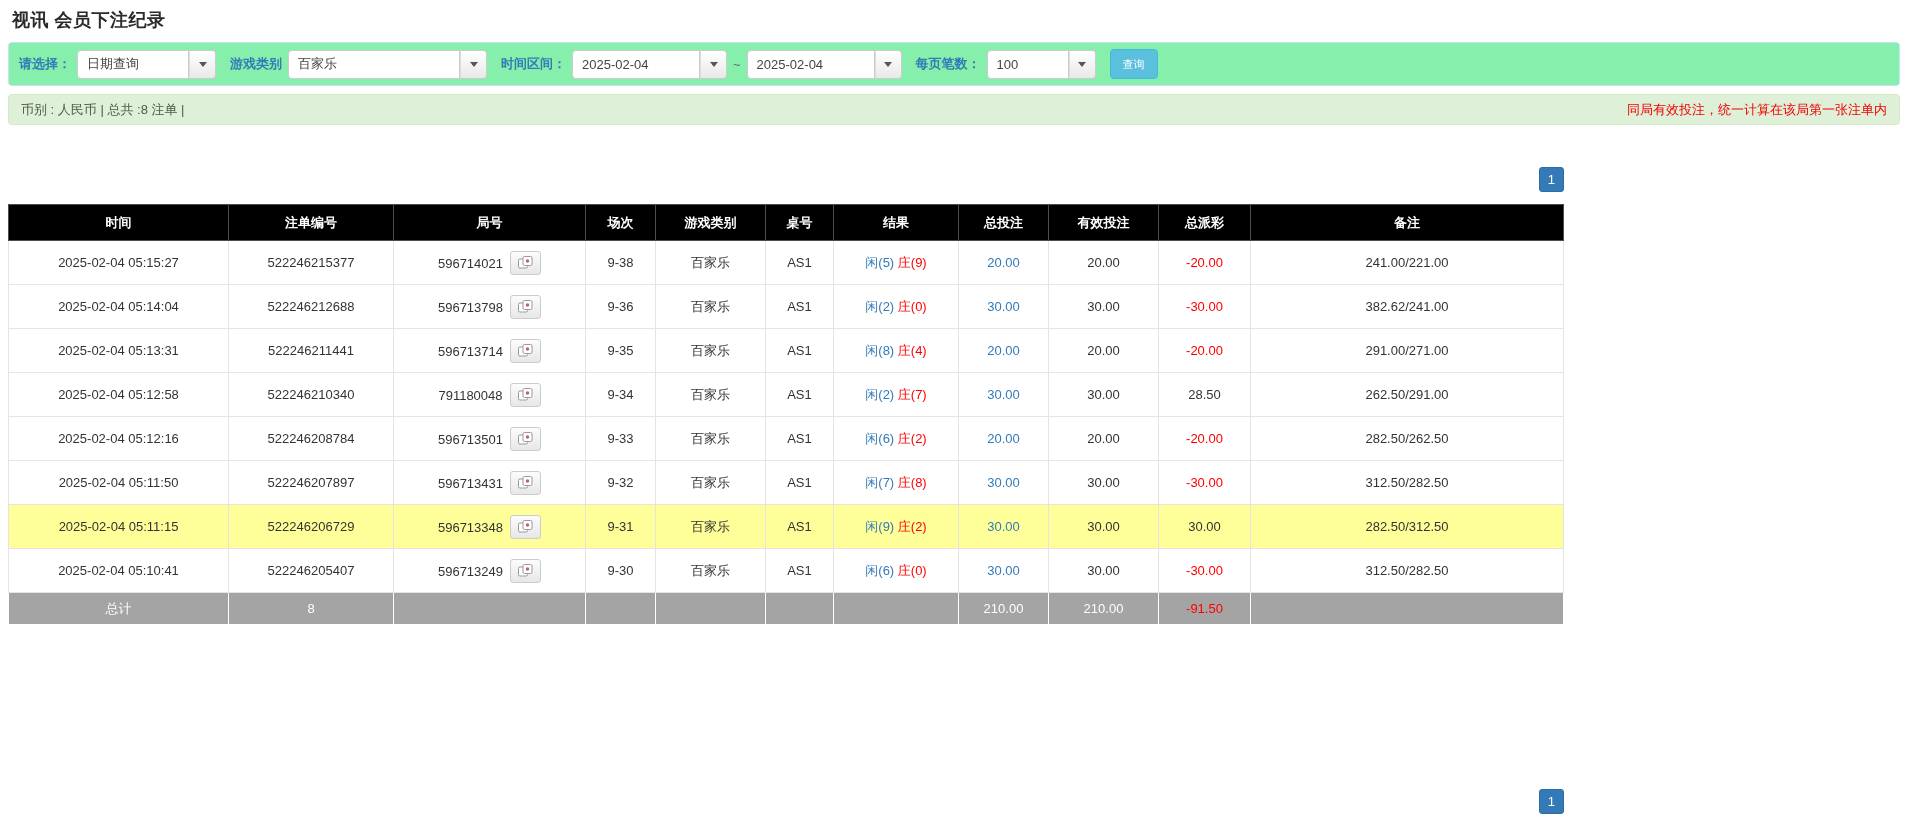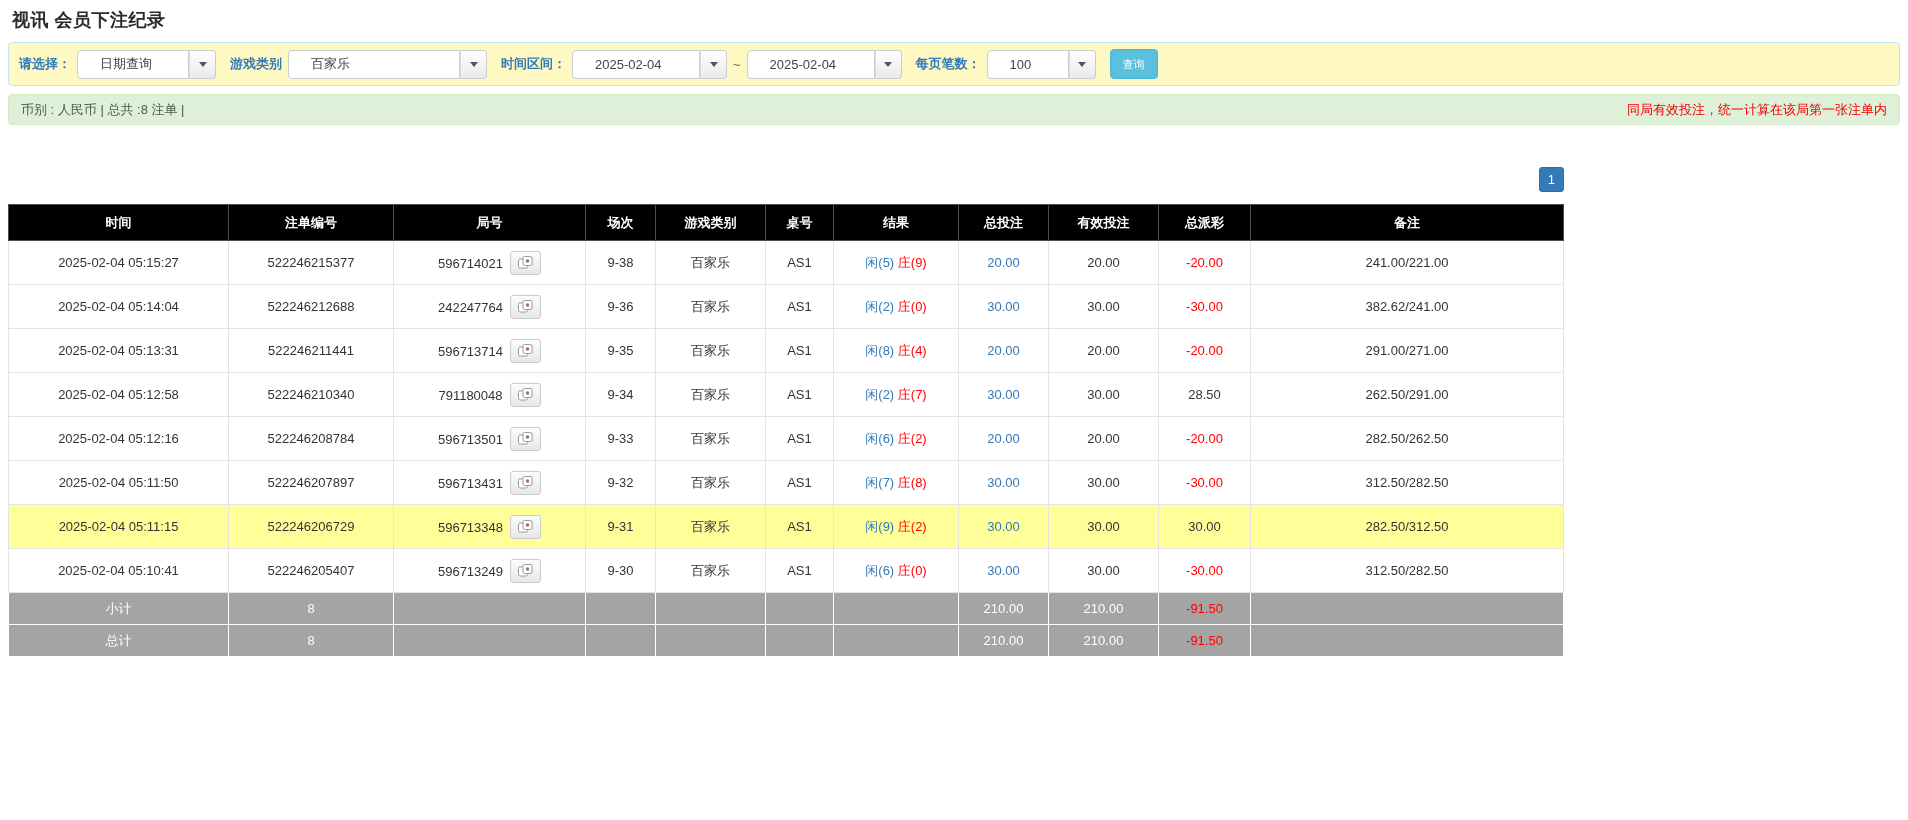--- a/index.html
+++ b/index.html
@@ -2,26 +2,26 @@
 <html><head>
 <meta charset="utf-8">
 <style>
   * { box-sizing: border-box; margin: 0; padding: 0; }
   html, body { width: 1908px; height: 820px; overflow: hidden; background: #fff;
     font-family: "Liberation Sans", "DejaVu Sans", sans-serif; }
 
   h1.page-title { font-size: 18px; font-weight: 600; color: #2b2b2b; padding: 8px 12px 6px; letter-spacing: .5px; }
 
   
-  .filter-bar { margin: 4px 8px 0; background: #fef9c3; border: 1px solid #c4e3f3; border-radius: 4px;
+  .filter-bar { margin: 4px 8px 0; background: #86efac; border: 1px solid #c4e3f3; border-radius: 4px;
     padding: 7px 10px; display: flex; align-items: center; height: 44px; }
   .filter-group { display: flex; align-items: center; margin-right: 14px; }
   .filter-group > label { color: #337ab7; font-weight: bold; font-size: 13px; margin-right: 6px; white-space: nowrap; }
   .combo { display: flex; height: 29px; }
-  .combo input { height: 29px; border: 1px solid #ccc; border-radius: 4px 0 0 4px; padding: 0 22px;
+  .combo input { height: 29px; border: 1px solid #ccc; border-radius: 4px 0 0 4px; padding: 0 9px;
     font-size: 13px; color: #444; background: #fff; outline: none; font-family: inherit; }
   .combo-btn { width: 27px; height: 29px; border: 1px solid #ccc; border-left: 1px solid #ddd;
     border-radius: 0 4px 4px 0; background: linear-gradient(#ffffff, #e9e9e9); cursor: pointer;
     display: flex; align-items: center; justify-content: center; }
   .caret { display: inline-block; width: 0; height: 0; border-left: 4px solid transparent;
     border-right: 4px solid transparent; border-top: 5px solid #555; }
   .tilde { color: #666; font-size: 13px; margin: 0 6px; }
   .search-btn { background: #5bc0de; border: 1px solid #46b8da; color: #fff; font-size: 11px;
     padding: 0 12px; height: 30px; border-radius: 4px; cursor: pointer; font-family: inherit; }
 
@@ -166,21 +166,21 @@
           <td>AS1</td>
           <td><span class="blue">闲(5)</span> <span class="red">庄(9)</span></td>
           <td><span class="link-blue">20.00</span></td>
           <td>20.00</td>
           <td><span class="red">-20.00</span></td>
           <td>241.00/221.00</td>
         </tr>
         <tr class="">
           <td>2025-02-04 05:14:04</td>
           <td>522246212688</td>
-          <td><span class="round-num">242247764</span><button class="icon-btn">
+          <td><span class="round-num">596713798</span><button class="icon-btn">
               <svg width="15" height="13" viewBox="0 0 15 13">
                 <rect x="0.5" y="3" width="9" height="9" rx="1.5" fill="#ffffff" stroke="#9a9a9a"></rect>
                 <rect x="5" y="0.5" width="9" height="9" rx="1.5" fill="#ffffff" stroke="#9a9a9a"></rect>
                 <circle cx="9.5" cy="5" r="1.7" fill="#c0605f"></circle>
               </svg>
             </button></td>
           <td>9-36</td>
           <td>百家乐</td>
           <td>AS1</td>
           <td><span class="blue">闲(2)</span> <span class="red">庄(0)</span></td>
@@ -297,44 +297,31 @@
           <td>9-30</td>
           <td>百家乐</td>
           <td>AS1</td>
           <td><span class="blue">闲(6)</span> <span class="red">庄(0)</span></td>
           <td><span class="link-blue">30.00</span></td>
           <td>30.00</td>
           <td><span class="red">-30.00</span></td>
           <td>312.50/282.50</td>
         </tr>
         <tr class="summary">
-          <td>小计</td>
+          <td>总计</td>
           <td>8</td>
           <td></td>
           <td></td>
           <td></td>
           <td></td>
           <td></td>
           <td>210.00</td>
           <td>210.00</td>
           <td><span class="red">-91.50</span></td>
           <td></td>
         </tr>
-        <tr class="summary">
-          <td>总计</td>
-          <td>8</td>
-          <td></td>
-          <td></td>
-          <td></td>
-          <td></td>
-          <td></td>
-          <td>210.00</td>
-          <td>210.00</td>
-          <td><span class="red">-91.50</span></td>
-          <td></td>
-        </tr>
       </tbody>
   </table>
 
   <div class="pagination-bottom">
     <button class="page-btn">1</button>
   </div>
 </div>
 
 </body></html>

